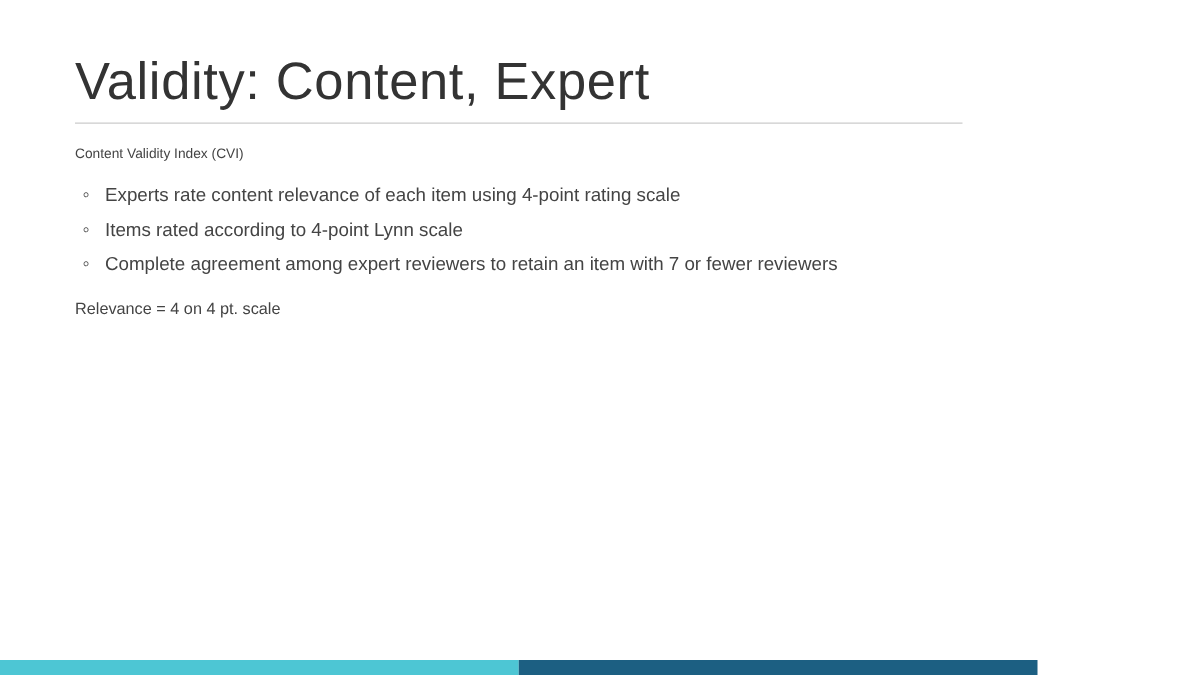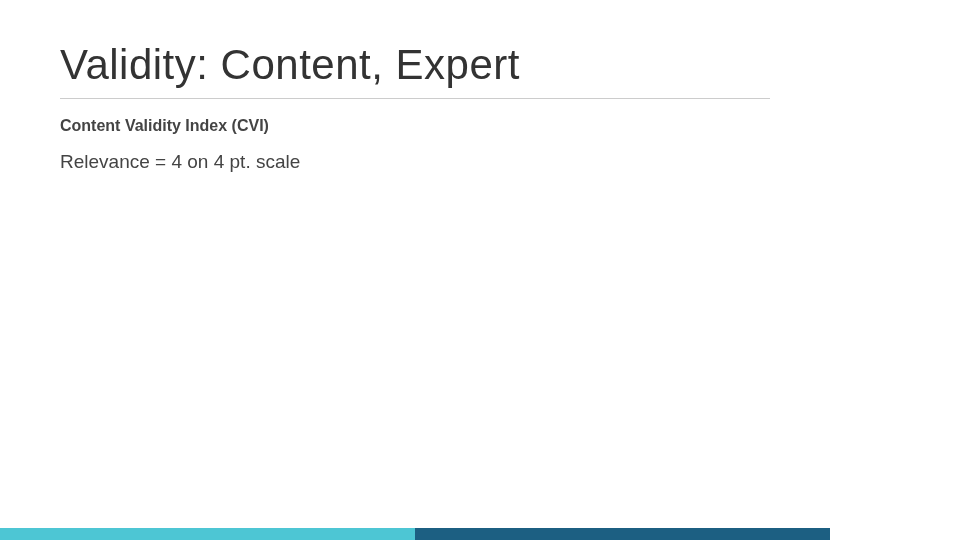--- a/index.html
+++ b/index.html
@@ -35,24 +35,24 @@
     }
 
     .title-divider {
       width: 100%;
       height: 1px;
       background: #cccccc;
       margin-bottom: 18px;
     }
 
     .subtitle {
-      font-size: 16px;
+      font-size: 11px;
       color: #444444;
       margin-bottom: 16px;
-      font-weight: 700;
+      font-weight: 400;
     }
 
     .description {
       font-size: 15px;
       color: #444444;
       margin-bottom: 6px;
       font-weight: 400;
     }
 
     .bullet-list {
@@ -77,21 +77,21 @@
       top: 0;
       font-size: 16px;
       color: #444444;
     }
 
     .relevance-section {
       margin-top: 6px;
     }
 
     .relevance-title {
-      font-size: 19px;
+      font-size: 13px;
       color: #444444;
       margin-bottom: 4px;
       font-weight: 400;
     }
 
     .bottom-bar-left {
       position: absolute;
       bottom: 0;
       left: 0;
       width: 50%;
@@ -113,20 +113,25 @@
 
 <div class="slide-container">
 
   <h1 class="title">Validity: Content, Expert</h1>
 
   <div class="title-divider"></div>
 
   <p class="subtitle">Content Validity Index (CVI)</p>
 
 
+  <ul class="bullet-list">
+    <li>Experts rate content relevance of each item using 4-point rating scale</li>
+    <li>Items rated according to 4-point Lynn scale</li>
+    <li>Complete agreement among expert reviewers to retain an item with 7 or fewer reviewers</li>
+  </ul>
 
   <div class="relevance-section">
     <p class="relevance-title">Relevance = 4 on 4 pt. scale</p>
   </div>
 
   <div class="bottom-bar-left"></div>
   <div class="bottom-bar-right"></div>
 
 </div>
 

